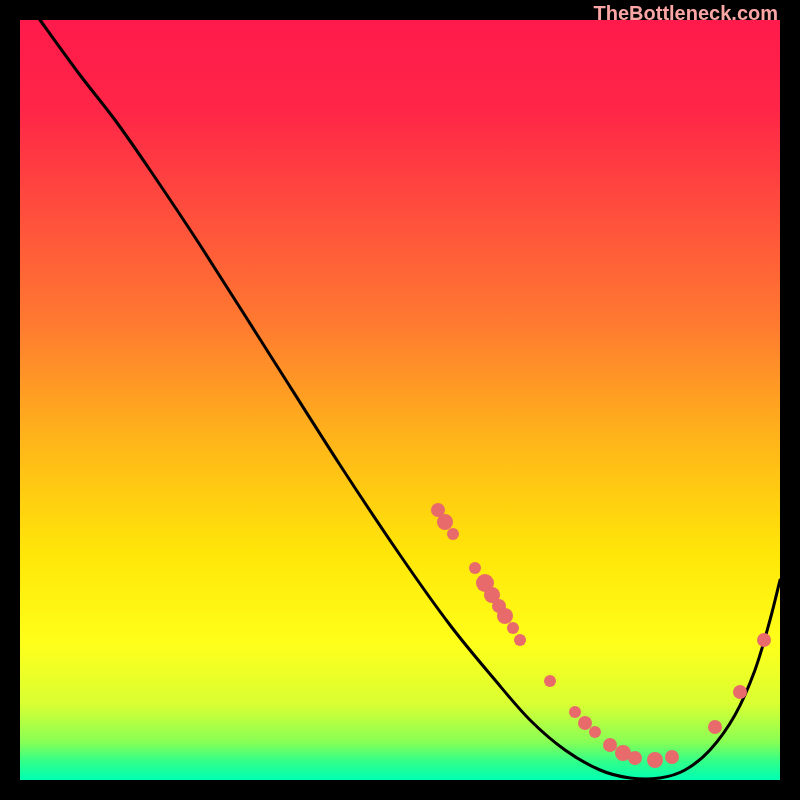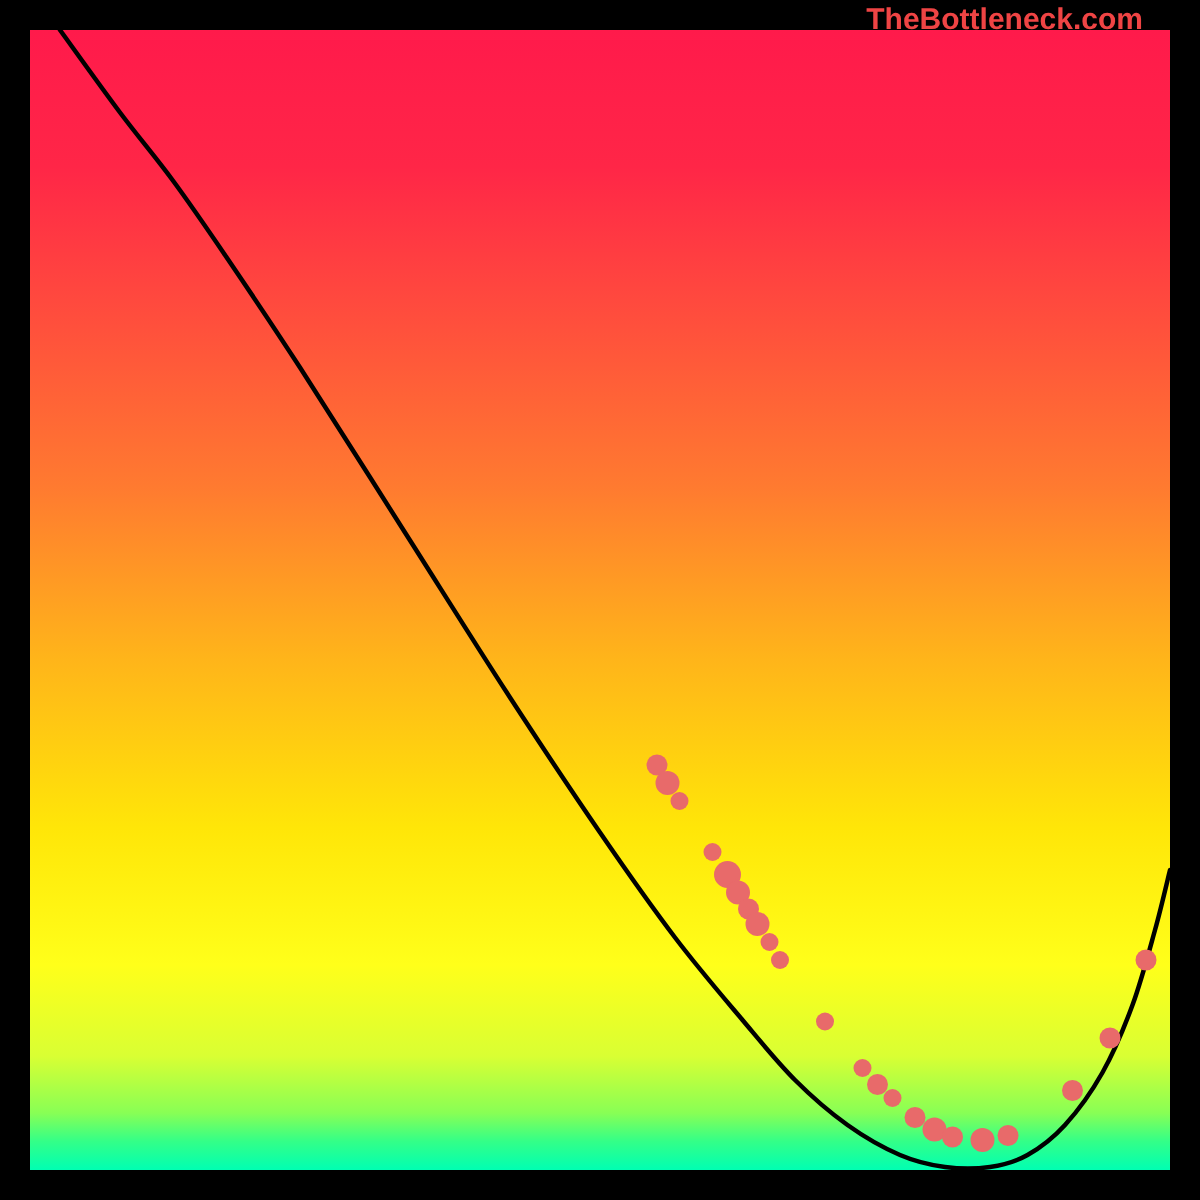--- a/index.html
+++ b/index.html
@@ -21,25 +21,25 @@
   .gradient {
     position: absolute;
     left: 0;
     top: 0;
     width: 100%;
     height: 100%;
   }
   .watermark {
     position: absolute;
     top: 2px;
-    right: 38px;
+    right: 22px;
     font-family: Arial, Helvetica, sans-serif;
     font-size: 20px;
     font-weight: bold;
-    color: #ef4444;
+    color: #fca5a5;
     letter-spacing: 0px;
   }
   svg.curve {
     position: absolute;
     left: 0;
     top: 0;
     width: 100%;
     height: 100%;
     overflow: visible;
   }

